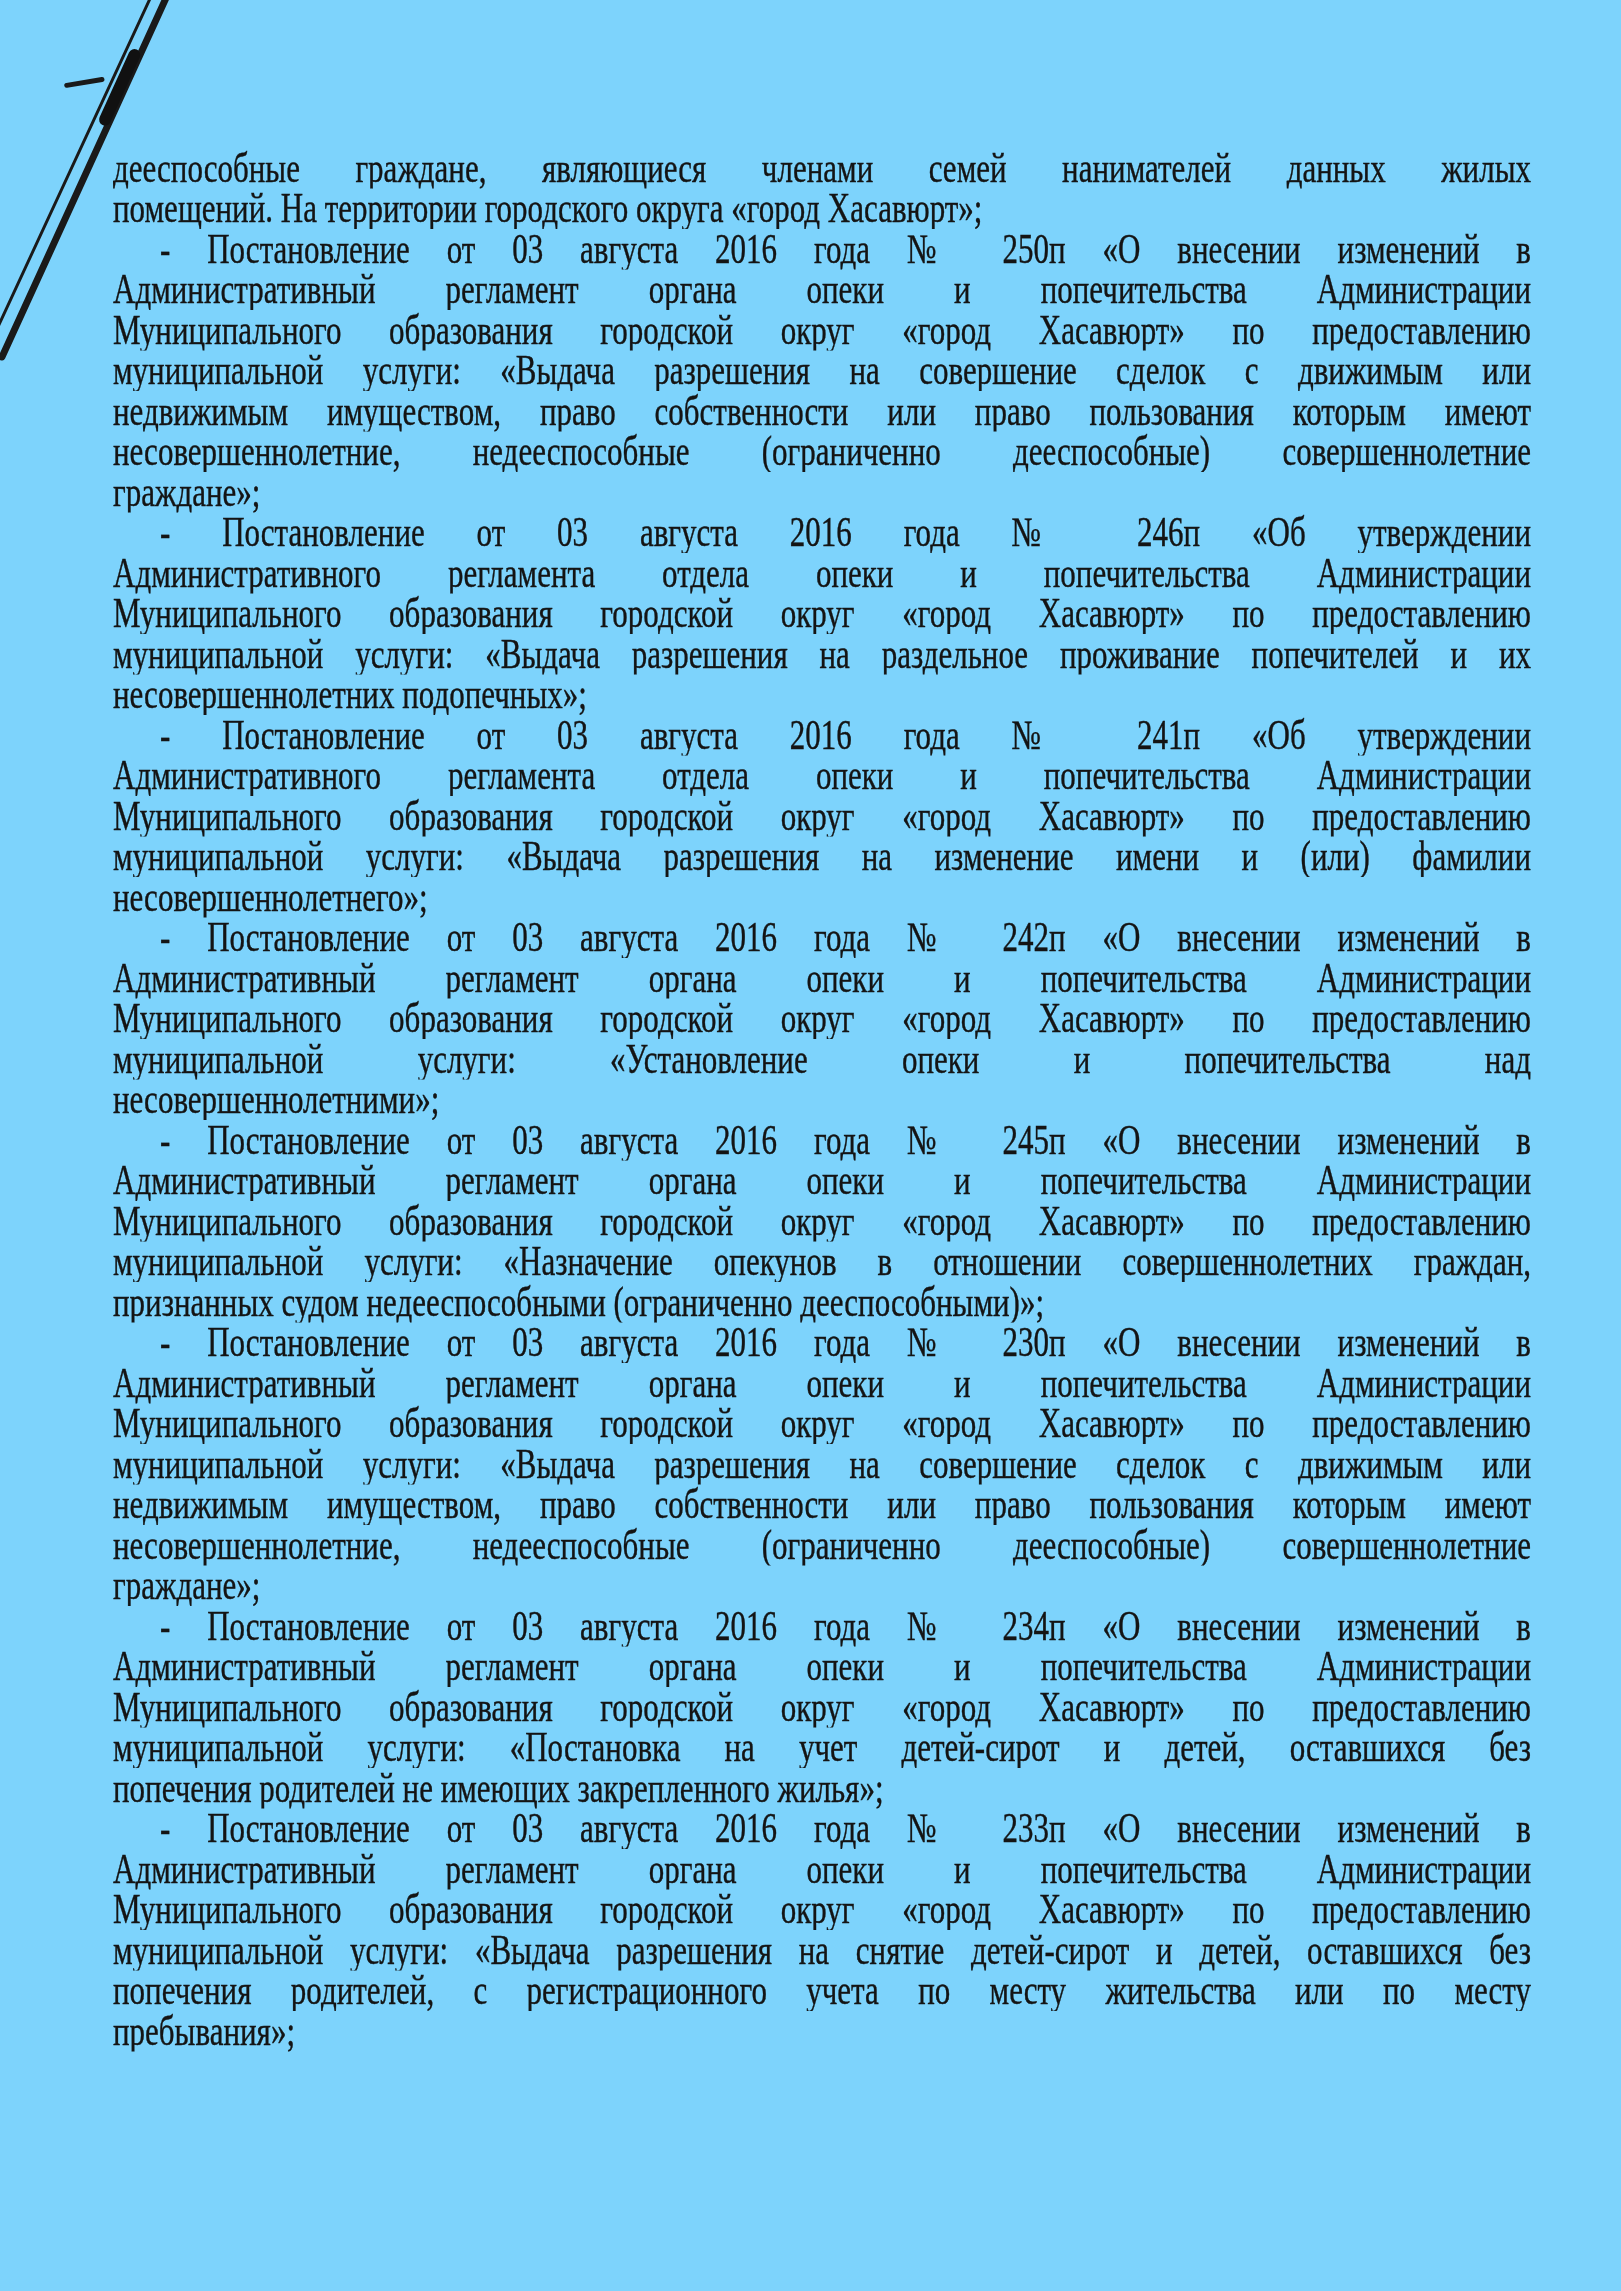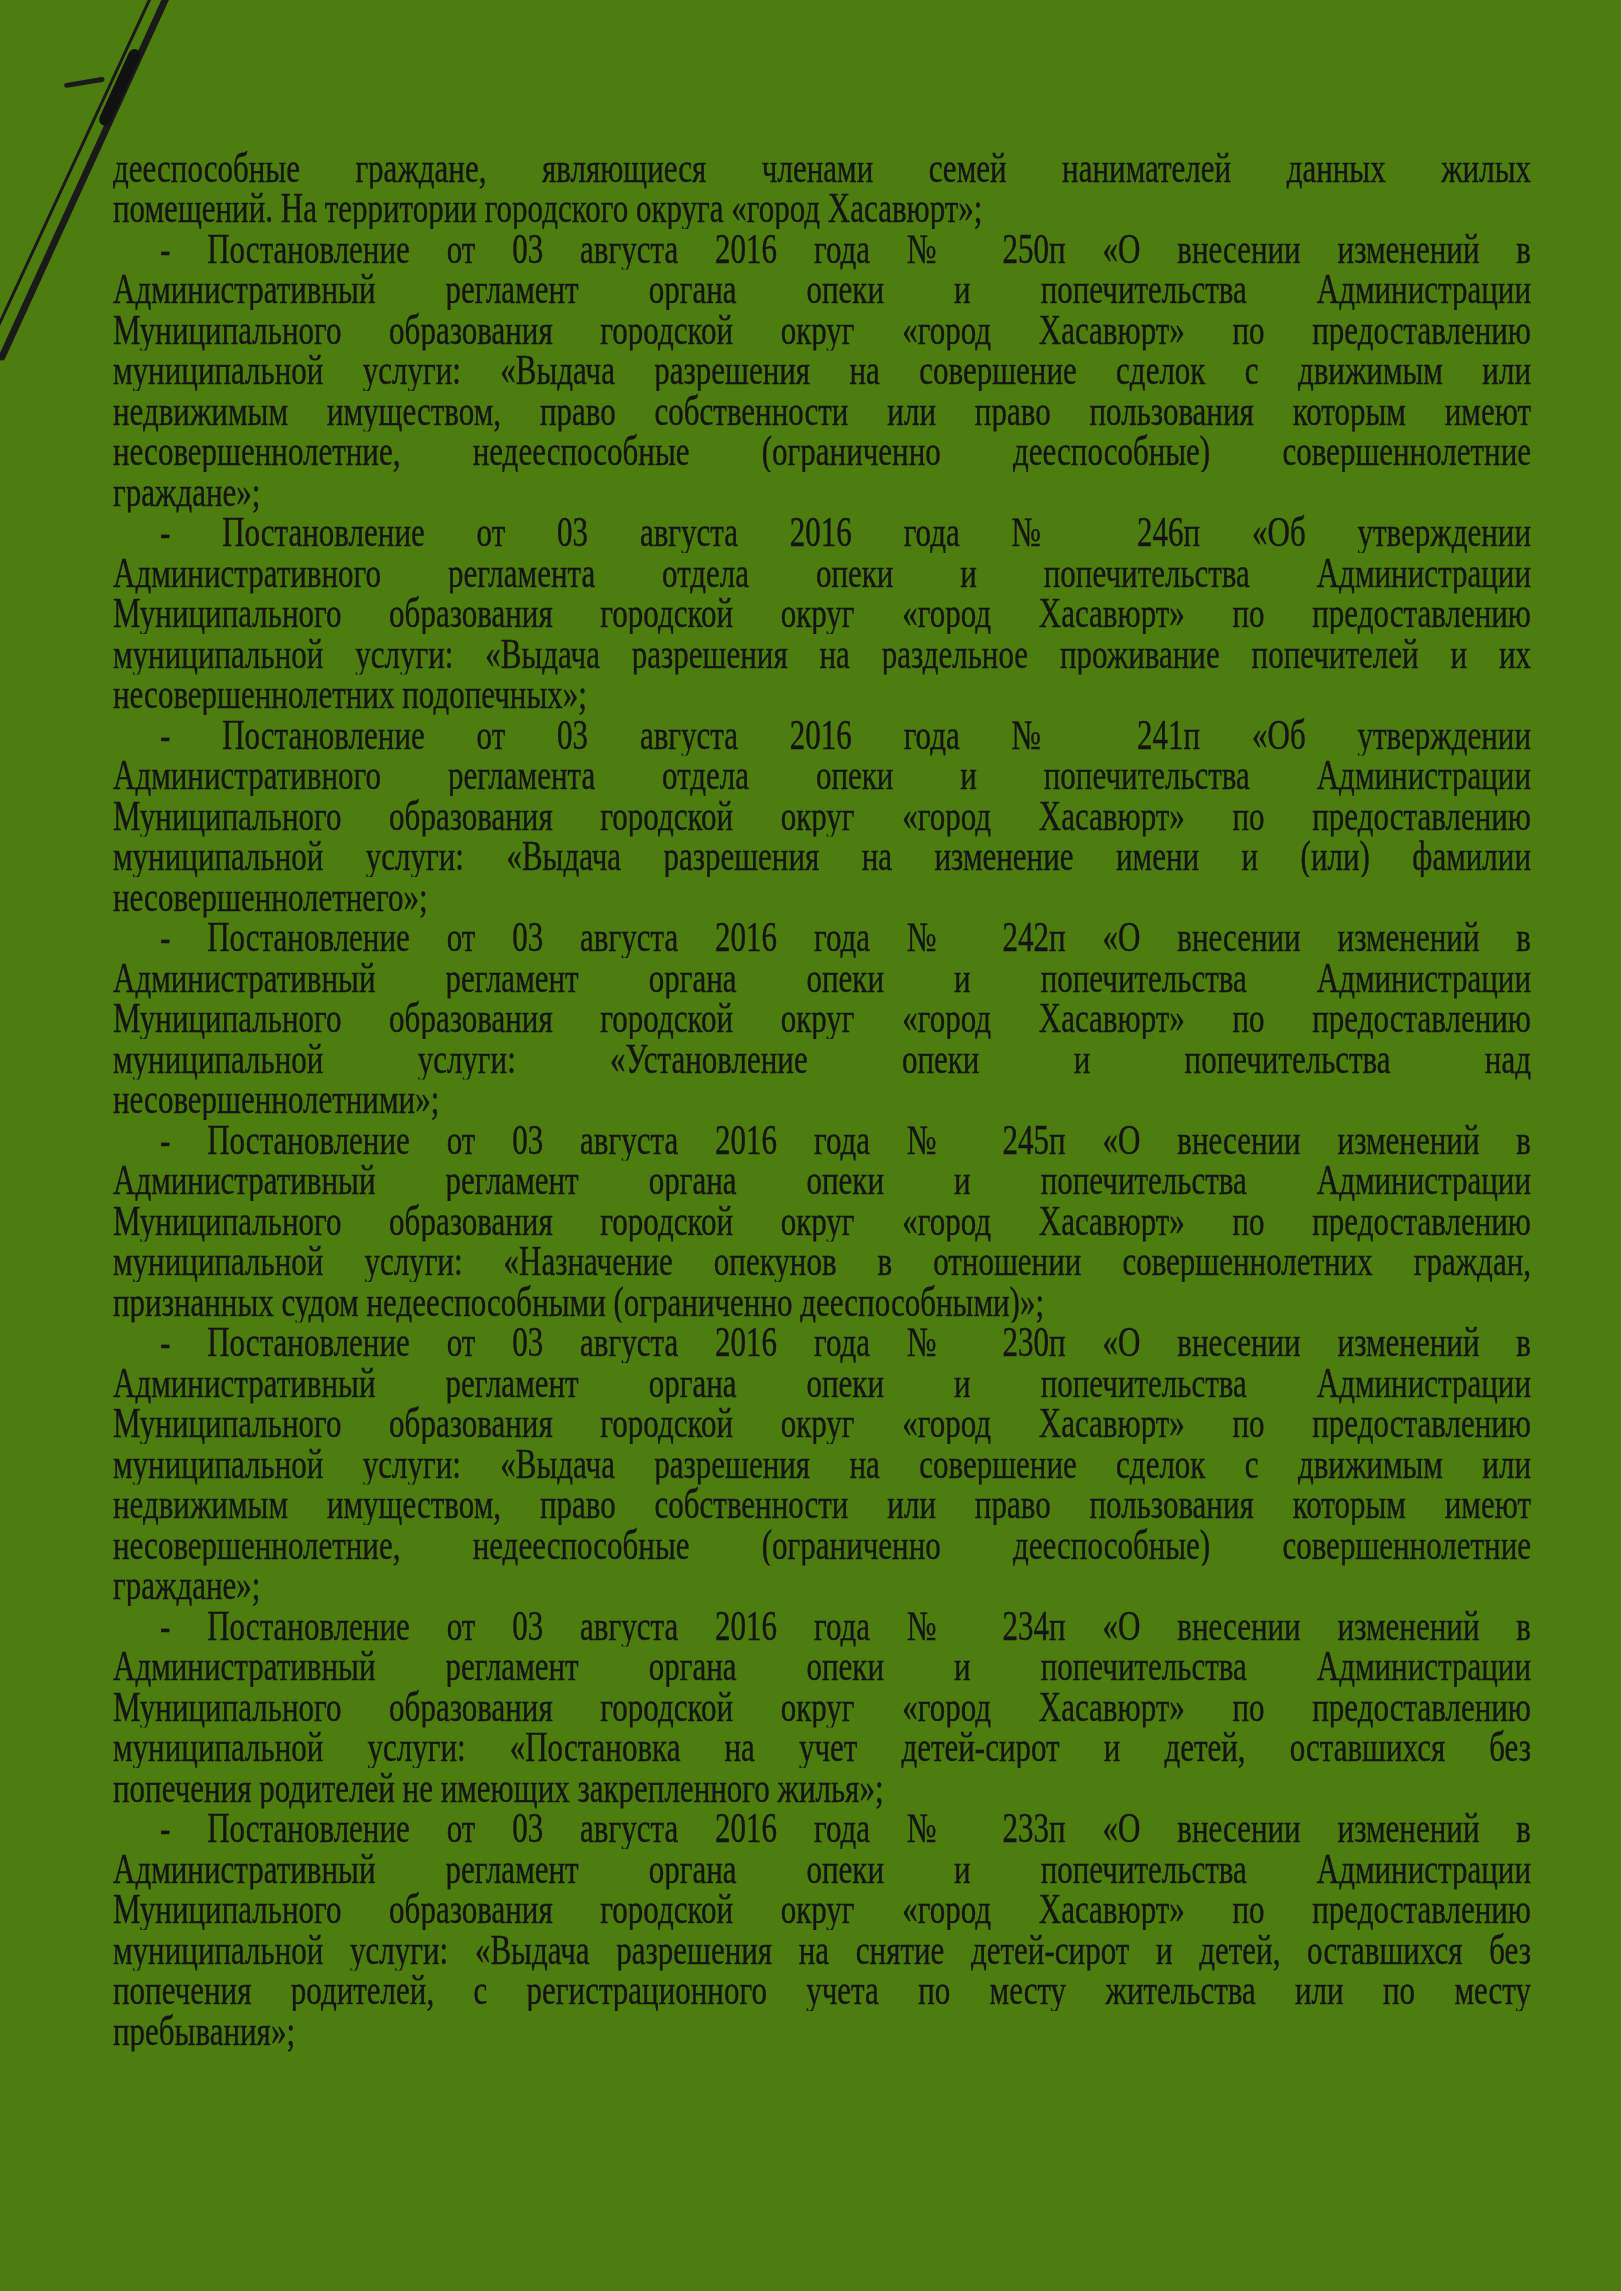--- a/index.html
+++ b/index.html
@@ -10,21 +10,21 @@
     width: 1621px;
     height: 2292px;
     background: #ffffff;
     position: relative;
     overflow: hidden;
     font-family: "Liberation Serif", "DejaVu Serif", serif;
   }
   .scan-page {
     position: absolute;
     inset: 0;
-    background: #4d7c0f;
+    background: #7dd3fc;
   }
   .doc-text {
     position: absolute;
     left: 113px;
     top: 148px;
     width: 1418px;
     color: #141414;
     font-size: 31px;
     line-height: 30px;
     transform: scaleY(1.35);

